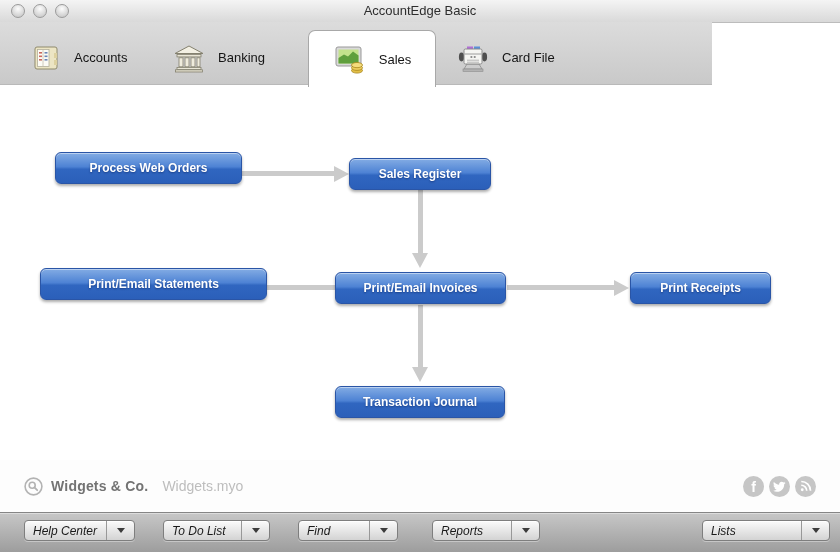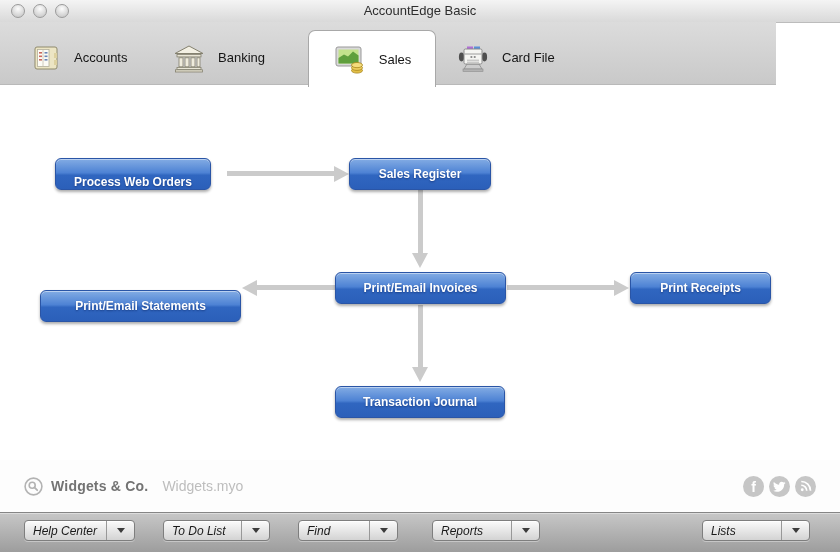--- a/index.html
+++ b/index.html
@@ -9,43 +9,43 @@
   
   .titlebar{position:absolute;left:0;top:0;width:840px;height:22px;
     background:linear-gradient(#f4f4f4,#d9d9d9);border-bottom:1px solid #bcbcbc;}
   .traffic{position:absolute;top:4px;width:12px;height:12px;border-radius:50%;
     border:1px solid #9b9b9b;background:radial-gradient(circle at 50% 32%,#fdfdfd,#cfcfcf 75%);}
   .t1{left:11px}.t2{left:33px}.t3{left:55px}
   .title-text{position:absolute;left:0;right:0;top:0;height:22px;line-height:22px;
     text-align:center;font-size:13px;color:#2e2e2e;}
 
   
-  .tabbar{position:absolute;left:0;top:22px;width:776px;height:63px;
+  .tabbar{position:absolute;left:0;top:22px;width:712px;height:63px;
     background:linear-gradient(#dcdcdc,#c9c9c9);border-bottom:1px solid #b9b9b9;box-sizing:border-box;}
   .tab{position:absolute;top:8px;height:55px;display:flex;align-items:center;gap:12px;cursor:pointer;}
   .tab-label{font-size:13px;color:#151515;}
   .tab.active{background:#fff;border:1px solid #a8a8a8;border-bottom:none;
     border-radius:7px 7px 0 0;height:57px;box-sizing:border-box;justify-content:center;z-index:5;}
   .tab-accounts{left:22px;width:132px;padding-left:8px;}
   .tab-banking{left:164px;width:126px;padding-left:8px;}
   .tab-sales{left:308px;width:128px;top:8px;}
   .tab-cardfile{left:446px;width:146px;padding-left:10px;}
   .tab-icon{flex:0 0 auto;display:block;}
 
   
   .content{position:absolute;left:0;top:85px;width:840px;height:375px;background:#fff;}
   .flow-btn{position:absolute;height:32px;box-sizing:border-box;border-radius:6px;
     border:1px solid #2a55a6;
     background:linear-gradient(to bottom,#83ace4 0%,#4d82d4 46%,#3066c0 54%,#2b5fb9 100%);
     box-shadow:0 2px 3px rgba(0,0,0,0.33), inset 0 1px 0 rgba(255,255,255,0.45);
     color:#fff;font-size:12px;font-weight:bold;text-shadow:0 1px 2px rgba(0,20,70,0.45);
     display:flex;align-items:center;justify-content:center;cursor:pointer;}
-  .b-pwo{left:55px;top:73px;width:156px;align-items:flex-end;}
+  .b-pwo{left:55px;top:67px;width:187px;}
   .b-sr{left:349px;top:73px;width:142px;}
-  .b-pes{left:40px;top:205px;width:201px;}
+  .b-pes{left:40px;top:183px;width:227px;}
   .b-pei{left:335px;top:187px;width:171px;}
   .b-pr{left:630px;top:187px;width:141px;}
   .b-tj{left:335px;top:301px;width:170px;}
 
   .hline{position:absolute;height:5px;background:#cbcbcb;}
   .vline{position:absolute;width:5px;background:#cbcbcb;}
   .head-right{position:absolute;width:0;height:0;border-top:8px solid transparent;
     border-bottom:8px solid transparent;border-left:15px solid #cbcbcb;}
   .head-left{position:absolute;width:0;height:0;border-top:8px solid transparent;
     border-bottom:8px solid transparent;border-right:15px solid #cbcbcb;}
@@ -73,21 +73,21 @@
   .tb-label{flex:1;font-size:12px;color:#1a1a1a;padding-left:8px;white-space:nowrap;font-style:italic;}
   .tb-arrow-box{width:27px;align-self:stretch;border-left:1px solid #989898;
     display:flex;align-items:center;justify-content:center;}
   .tb-caret{width:0;height:0;border-left:4px solid transparent;border-right:4px solid transparent;
     border-top:5px solid #3c3c3c;}
   .tb-help{left:24px;width:111px;}
   .tb-todo{left:163px;width:107px;}
   .tb-find{left:298px;width:100px;}
   .tb-reports{left:432px;width:108px;}
   .tb-sync{left:565px;width:105px;}
-  .tb-lists{left:702px;width:108px;}
+  .tb-lists{left:702px;width:128px;}
 </style>
 </head>
 <body>
 
 <div class="window">
 
   <div class="titlebar">
     <div class="traffic t1"></div>
     <div class="traffic t2"></div>
     <div class="traffic t3"></div>

